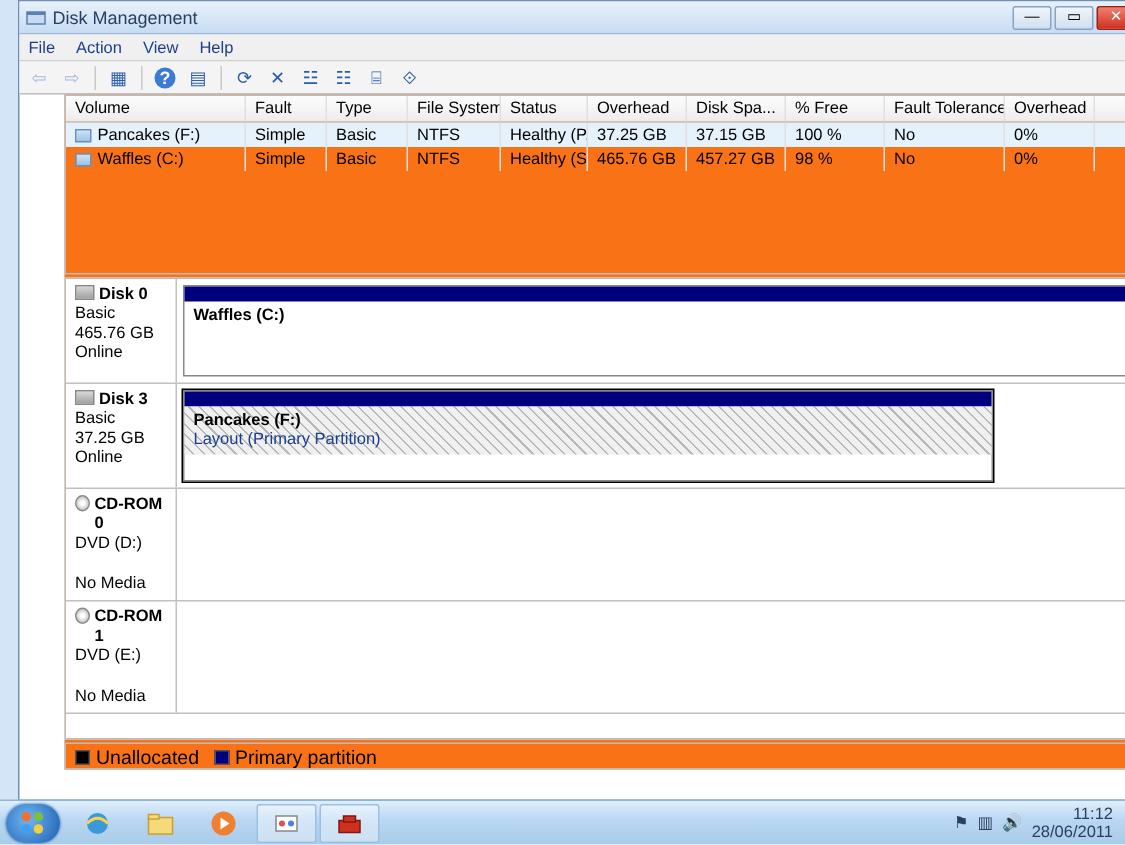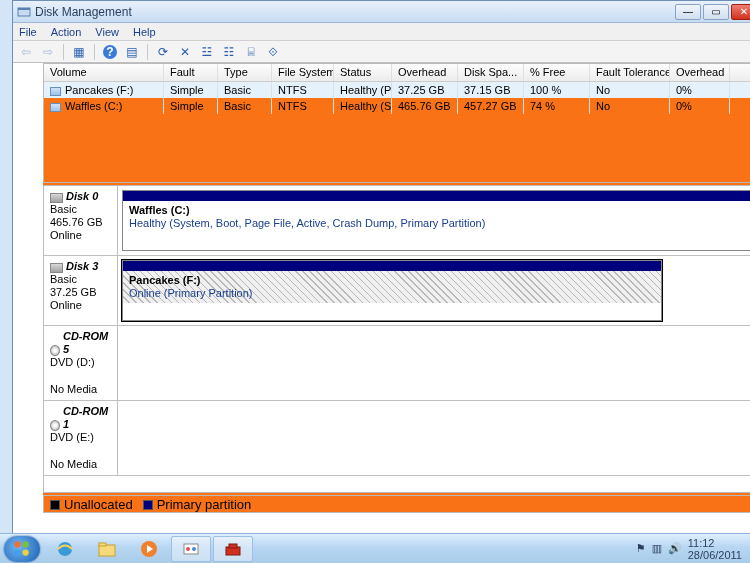--- a/index.html
+++ b/index.html
@@ -105,21 +105,21 @@
     min-height: 64px;
   }
   .disk-row.tall{min-height:70px}
   .disk-info {
     width: 74px;
     padding: 4px 6px;
     font-size: 11px;
     line-height: 13px;
     border-right: 1px solid #c0c0c0;
   }
-  .disk-info .dname { font-weight: bold; display:flex; align-items:flex-end; gap:3px;font-style:italic; }
+  .disk-info .dname { font-weight: bold; display:flex; align-items:flex-start; gap:3px; }
   .disk-ico{display:inline-block;width:13px;height:10px;background:linear-gradient(#d8d8d8,#a0a0a0);border:1px solid #888;}
   .cd-ico{display:inline-block;width:11px;height:11px;border-radius:50%;background:radial-gradient(circle,#fff 20%,#c8c8c8 70%);border:1px solid #888;}
   .disk-parts {
     flex:1;
     padding: 4px;
     display:flex;
     align-items:stretch;
   }
   .partition {
     border: 1px solid #888;
@@ -167,21 +167,21 @@
     margin-right:4px;
   }
   .start svg{width:18px;height:18px}
   .task-item{
     width:40px;height:26px;margin:0 1px;
     border:1px solid transparent;border-radius:2px;
     display:flex;align-items:center;justify-content:center;
   }
   .task-item.active{background:rgba(255,255,255,.4);border-color:#9ac0e6}
   .tray{margin-left:auto;display:flex;align-items:center;gap:6px;color:#2a3f5f;font-size:11px}
-  .clock{text-align:left;line-height:12px;padding-right:4px}
+  .clock{text-align:right;line-height:12px;padding-right:4px}
 </style>
 </head>
 <body>
 
 <div class="window">
   <div class="titlebar">
     <span class="app-icon">
       <svg viewBox="0 0 14 14">
           <rect x="1" y="3" width="12" height="8" fill="#c8daf0" stroke="#5a80b0"></rect>
           <rect x="1" y="3" width="12" height="2" fill="#5a80b0"></rect>
@@ -249,21 +249,21 @@
             <div class="c-over">0%</div>
           </div>
           <div class="vol-row">
             <div class="c-vol"><span class="vol-icon"></span><span>Waffles (C:)</span></div>
             <div class="c-lay">Simple</div>
             <div class="c-typ">Basic</div>
             <div class="c-fs">NTFS</div>
             <div class="c-stat">Healthy (S...</div>
             <div class="c-cap">465.76 GB</div>
             <div class="c-free">457.27 GB</div>
-            <div class="c-pct">74 %</div>
+            <div class="c-pct">98 %</div>
             <div class="c-fault">No</div>
             <div class="c-over">0%</div>
           </div>
         </div>
     </div>
 
     <div class="disks-pane" id="disks-pane">
         <div class="disk-row tall">
           <div class="disk-info">
             <div class="dname">
@@ -272,50 +272,49 @@
             </div>
             <div>Basic</div>
             <div>465.76 GB</div>
             <div style="margin-top:0px">Online</div>
           </div>
           <div class="disk-parts">
             <div class="partition wide">
               <div class="part-bar"></div>
               <div class="part-body ">
                 <div class="pname">Waffles  (C:)</div>
-                <div>Healthy (System, Boot, Page File, Active, Crash Dump, Primary Partition)</div>
               </div>
             </div>
           </div>
         </div>
         <div class="disk-row tall">
           <div class="disk-info">
             <div class="dname">
               <span class="disk-ico"></span>
               <span>Disk 3</span>
             </div>
             <div>Basic</div>
             <div>37.25 GB</div>
             <div style="margin-top:0px">Online</div>
           </div>
           <div class="disk-parts">
             <div class="partition narrow selected-part">
               <div class="part-bar"></div>
               <div class="part-body hatched">
                 <div class="pname">Pancakes  (F:)</div>
-                <div>Online (Primary Partition)</div>
+                <div>Layout (Primary Partition)</div>
               </div>
             </div>
           </div>
         </div>
         <div class="disk-row">
           <div class="disk-info">
             <div class="dname">
               <span class="cd-ico"></span>
-              <span>CD-ROM 5</span>
+              <span>CD-ROM 0</span>
             </div>
             <div>DVD (D:)</div>
             <div style="margin-top:14px">No Media</div>
           </div>
           <div class="disk-parts"></div>
         </div>
         <div class="disk-row">
           <div class="disk-info">
             <div class="dname">
               <span class="cd-ico"></span>

